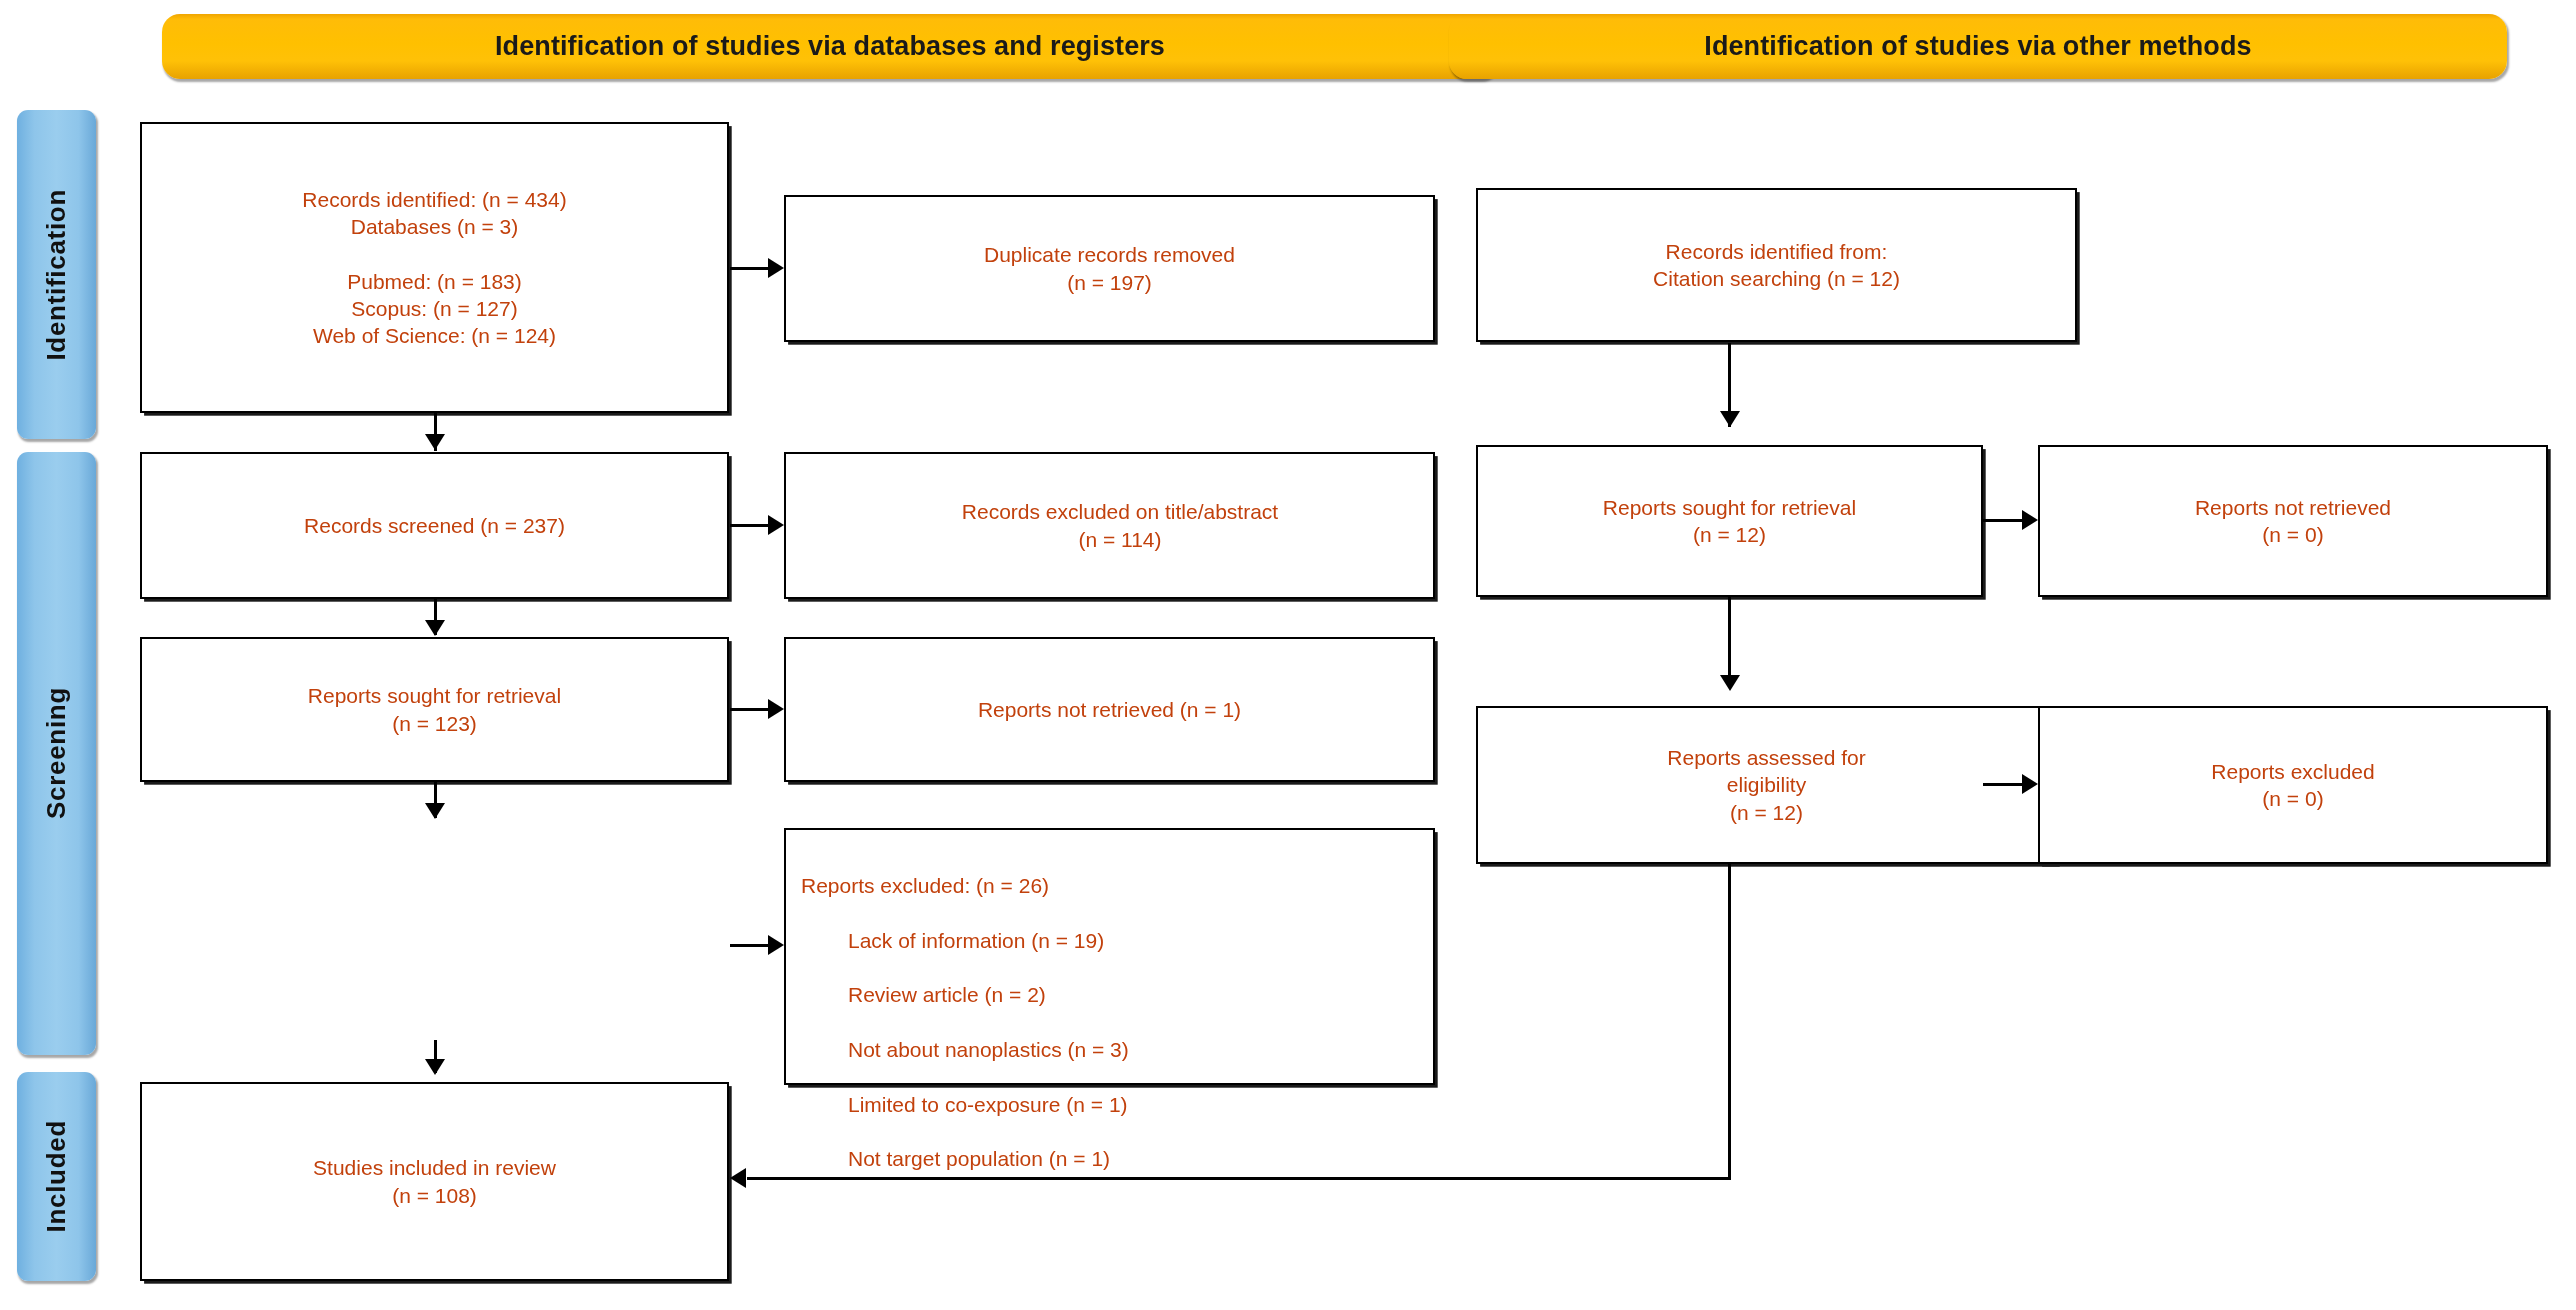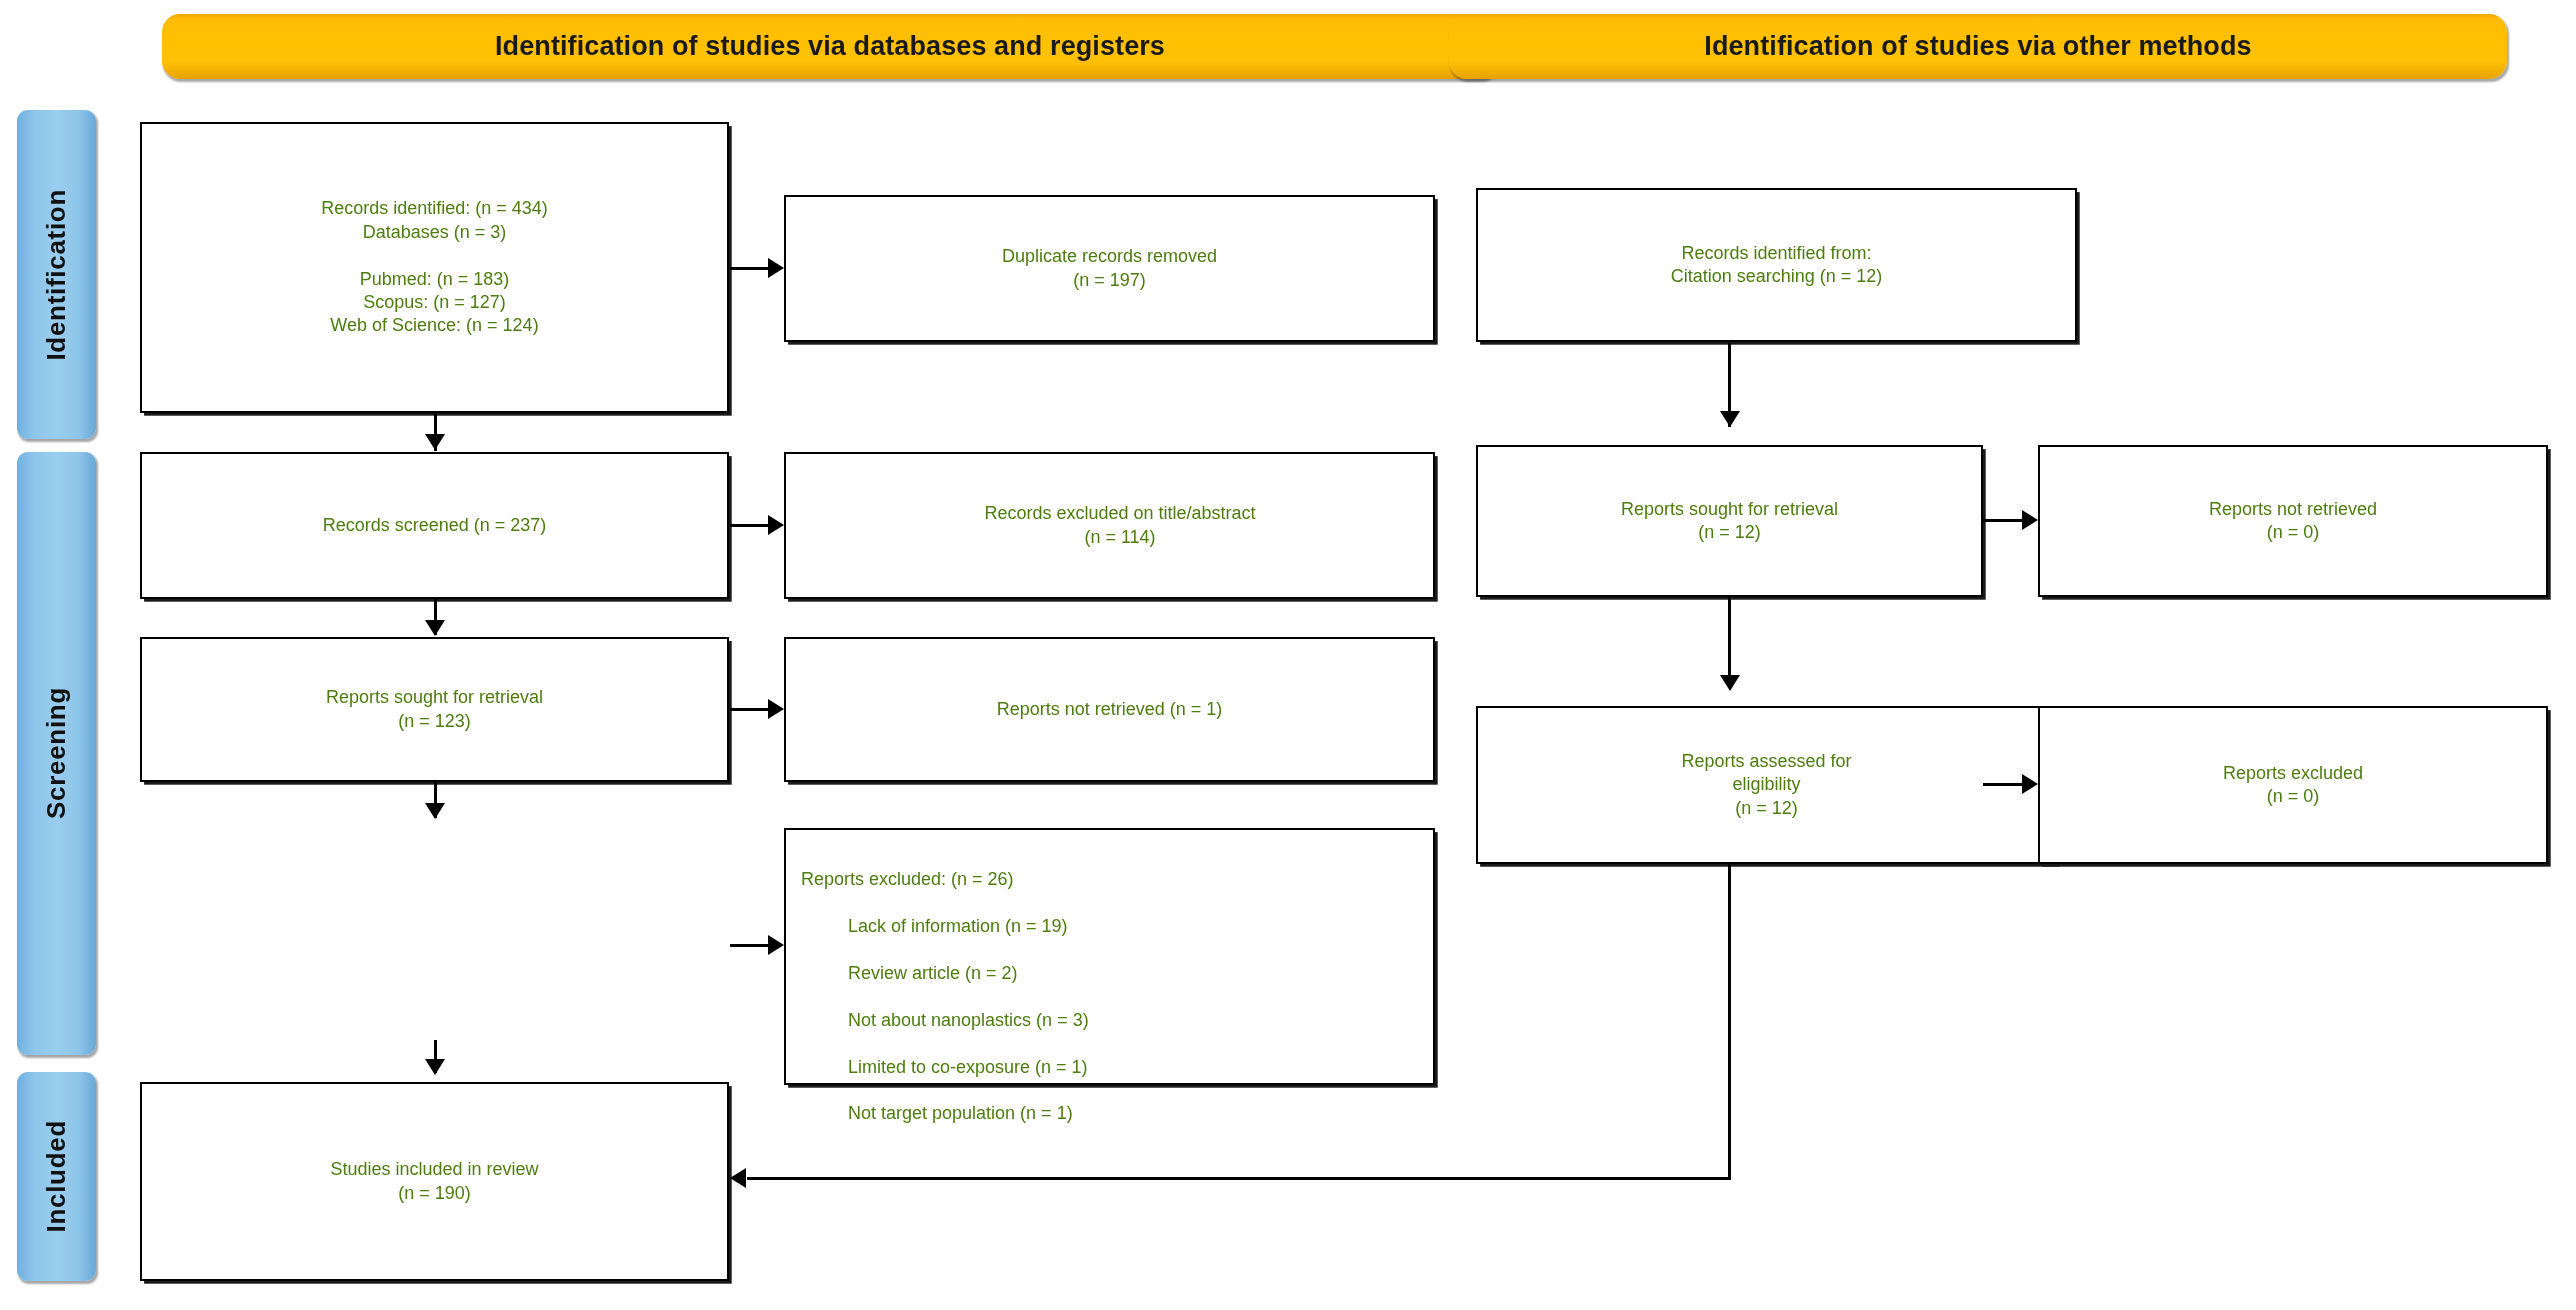--- a/index.html
+++ b/index.html
@@ -36,21 +36,21 @@
   
   .box{
     position:absolute;
     background:#ffffff;
     border:2.7px solid #000;
     box-shadow:3.4px 3.4px 0 -0.7px #1a1a1a;
     display:flex;align-items:center;justify-content:center;
     box-sizing:border-box;
   }
   .box .txt{
-    font-size:18px;line-height:1.30;text-align:center;color:#4d7c0f;
+    font-size:21px;line-height:1.30;text-align:center;color:#c2410c;
     padding:0 11px;white-space:pre-line;
   }
   .box.left-align{align-items:flex-start;justify-content:flex-start;}
   .box.left-align .txt{text-align:left;padding:15px 6.9px 0 15px;}
 
   .excl-title{display:block;}
   .excl-item{display:block;padding-left:47px;}
 
   
   .vline{position:absolute;width:3.4px;background:#000;}
@@ -155,21 +155,21 @@
   </div>
 
   <div class="hline" style="left:730px;top:944px;width:40px;"></div>
   <div class="arrow-right" style="left:768px;top:935px;"></div>
 
   <div class="vline" style="left:434px;top:1040px;height:33px;"></div>
   <div class="arrow-down" style="left:425px;top:1059px;"></div>
 
   <div class="box" style="left:140px;top:1082px;width:589px;height:199px;">
     <div class="txt">Studies included in review
-(n = 190)</div>
+(n = 108)</div>
   </div>
 
   <div class="box" style="left:1476px;top:188px;width:601px;height:154px;">
     <div class="txt">Records identified from:
 Citation searching (n = 12)</div>
   </div>
 
   <div class="vline" style="left:1728px;top:343px;height:84px;"></div>
   <div class="arrow-down" style="left:1720px;top:411px;"></div>
 

